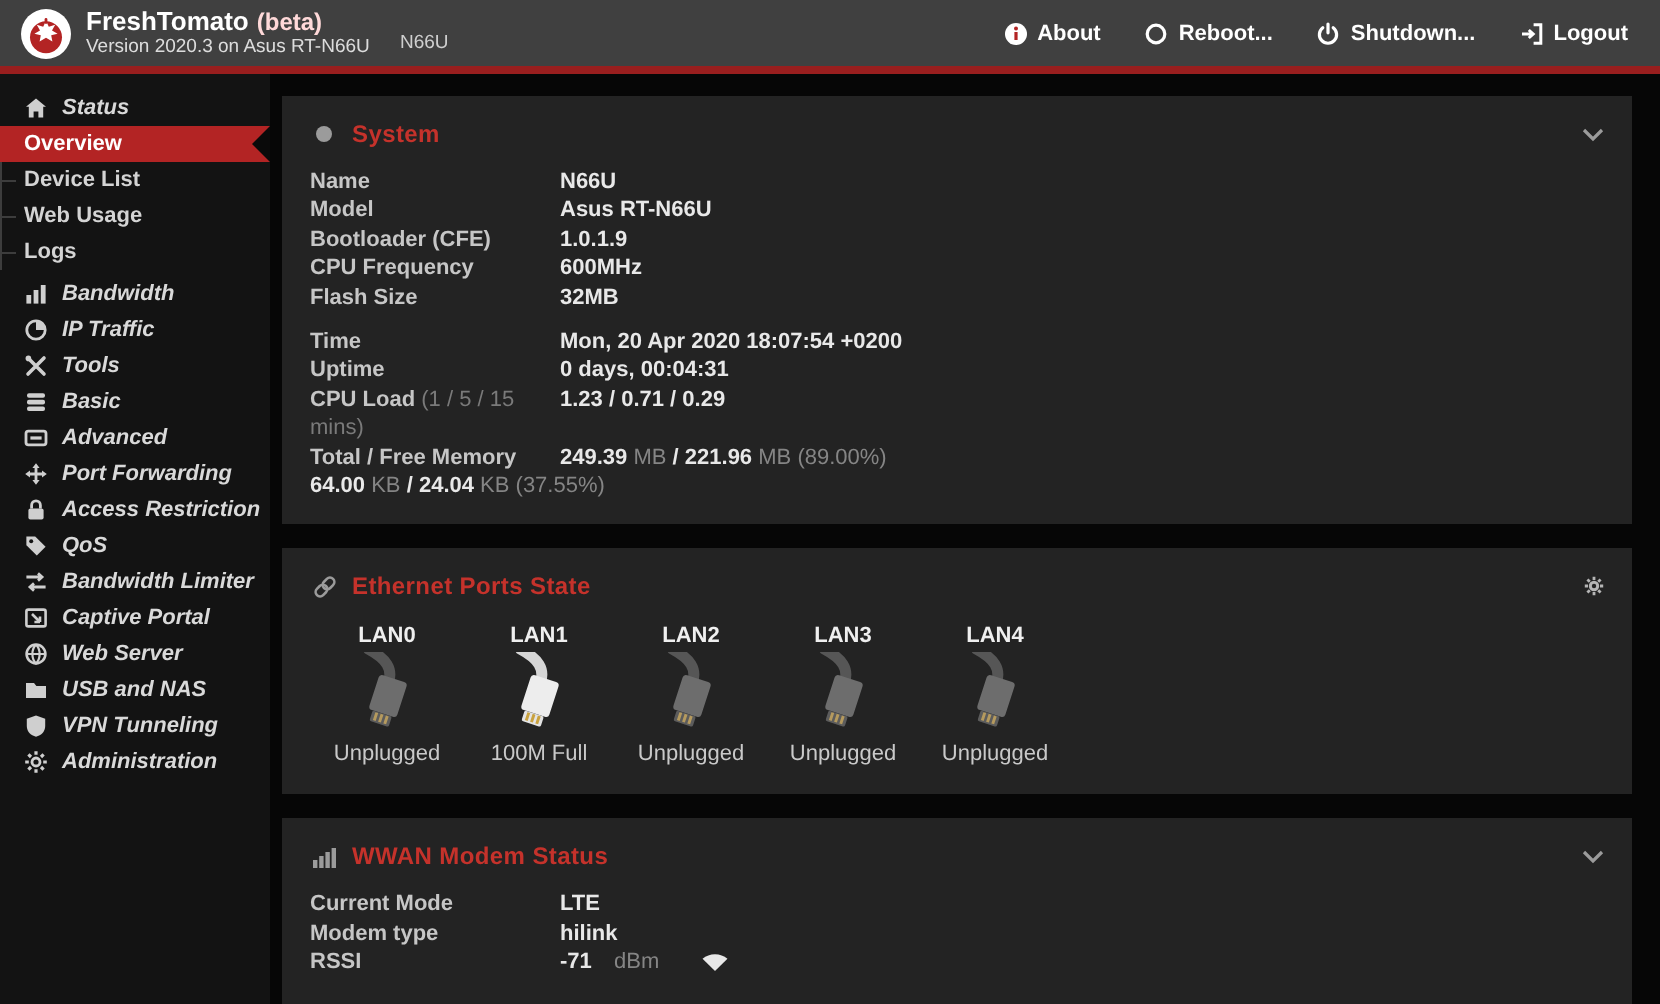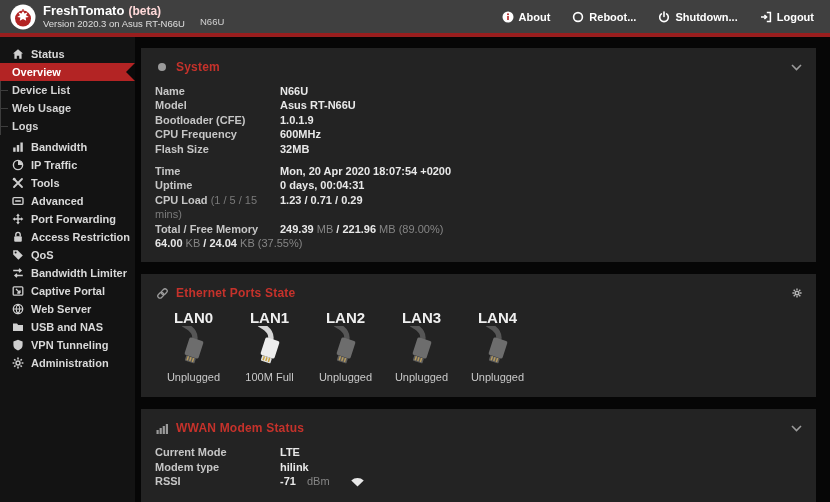--- a/index.html
+++ b/index.html
@@ -19,21 +19,21 @@
   .hmenu{margin-left:auto;display:flex;align-items:center;gap:22px;padding-right:16px;}
   .hmenu-item{display:flex;align-items:center;gap:5px;color:#fff;font-size:11px;font-weight:700;cursor:pointer;}
   .hmenu-item svg{display:block;}
 
   
   .main{flex:1;display:flex;min-height:0;}
   .sidebar{width:135px;flex:none;background:#131313;padding-top:8px;box-sizing:border-box;}
   .content{flex:1;padding:11px 14px 12px 6px;box-sizing:border-box;overflow:hidden;}
 
   
-  .nav-item{height:18px;display:flex;align-items:center;padding-left:11px;cursor:pointer;}
+  .nav-item{height:18px;display:flex;align-items:center;padding-left:11px;cursor:pointer;font-style:italic;}
   .nav-icon{width:14px;margin-right:6px;flex:none;display:flex;justify-content:center;}
   .nav-icon svg{display:block;}
   .nav-label{font-size:11px;font-weight:700;color:#d9d9d9;white-space:nowrap;}
   .nav-sub{border-left:1px solid #3d3d3d;margin-bottom:3px;}
   .nav-sub-item{height:18px;display:flex;align-items:center;padding-left:11px;position:relative;cursor:pointer;}
   .nav-sub-item::before{content:'';position:absolute;left:0;top:9px;width:7px;border-top:1px solid #3d3d3d;}
   .nav-sub-item .nav-label{color:#d4d4d4;}
   .nav-sub-item.active{margin-left:-18px;padding-left:29px;background:#b32424;}
   .nav-sub-item.active::before{display:none;}
   .nav-sub-item.active::after{content:'';position:absolute;right:0;top:0;
@@ -54,21 +54,21 @@
   .kv-value{color:#e8e8e8;font-weight:700;}
   .kv-value span.dim{color:#858585;font-weight:400;}
   .wv{display:inline-block;min-width:27px;}
   .wu{color:#858585;font-weight:400;margin-right:20px;}
   .wifi-icon{display:inline-block;vertical-align:-2px;}
   .wifi-icon[data-sig="high"] path{fill:#e8e8e8;}
 
   
   .ports{display:flex;padding-left:2px;}
   .port{width:73px;margin-right:3px;text-align:center;}
-  .port-name{font-size:15px;font-weight:700;color:#efefef;height:16px;line-height:16px;}
+  .port-name{font-size:11px;font-weight:700;color:#efefef;height:16px;line-height:16px;}
   .port-icon svg{display:block;margin:0 auto;}
   .port-status{font-size:11px;color:#c9c9c9;height:15px;line-height:15px;}
   .port .cable{stroke:#565656;}
   .port .pbody{fill:#6d6d6d;}
   .port .ptip{fill:#5c5c5c;}
   .port .pins{stroke:#b59a5e;}
   .port[data-state="connected"] .cable{stroke:#d6d6d6;}
   .port[data-state="connected"] .pbody{fill:#ededed;}
   .port[data-state="connected"] .ptip{fill:#e3e3e3;}
   .port[data-state="connected"] .pins{stroke:#c9a23f;}
@@ -184,20 +184,30 @@
         <span class="nav-icon">
             <svg width="12" height="12" viewBox="0 0 12 12">
               <path d="M2 2 L10 10 M10 2 L2 10" stroke="#cfcfcf" stroke-width="1.8" stroke-linecap="round"></path>
               <circle cx="2.2" cy="2.2" r="1.4" fill="#cfcfcf"></circle>
             </svg>
           </span>
         <span class="nav-label">Tools</span>
       </div>
       <div class="nav-item">
         <span class="nav-icon">
+            <svg width="12" height="12" viewBox="0 0 12 12" fill="#cfcfcf">
+              <rect x="1.5" y="1.6" width="9" height="2.3" rx="1"></rect>
+              <rect x="1.5" y="4.9" width="9" height="2.3" rx="1"></rect>
+              <rect x="1.5" y="8.2" width="9" height="2.3" rx="1"></rect>
+            </svg>
+          </span>
+        <span class="nav-label">Basic</span>
+      </div>
+      <div class="nav-item">
+        <span class="nav-icon">
             <svg width="12" height="12" viewBox="0 0 12 12">
               <rect x="1" y="2.6" width="10" height="6.8" rx="1.2" fill="none" stroke="#cfcfcf" stroke-width="1.4"></rect>
               <rect x="3.2" y="5.2" width="5.6" height="1.6" fill="#cfcfcf"></rect>
             </svg>
           </span>
         <span class="nav-label">Advanced</span>
       </div>
       <div class="nav-item">
         <span class="nav-icon">
             <svg width="12" height="12" viewBox="0 0 12 12" fill="#cfcfcf">

